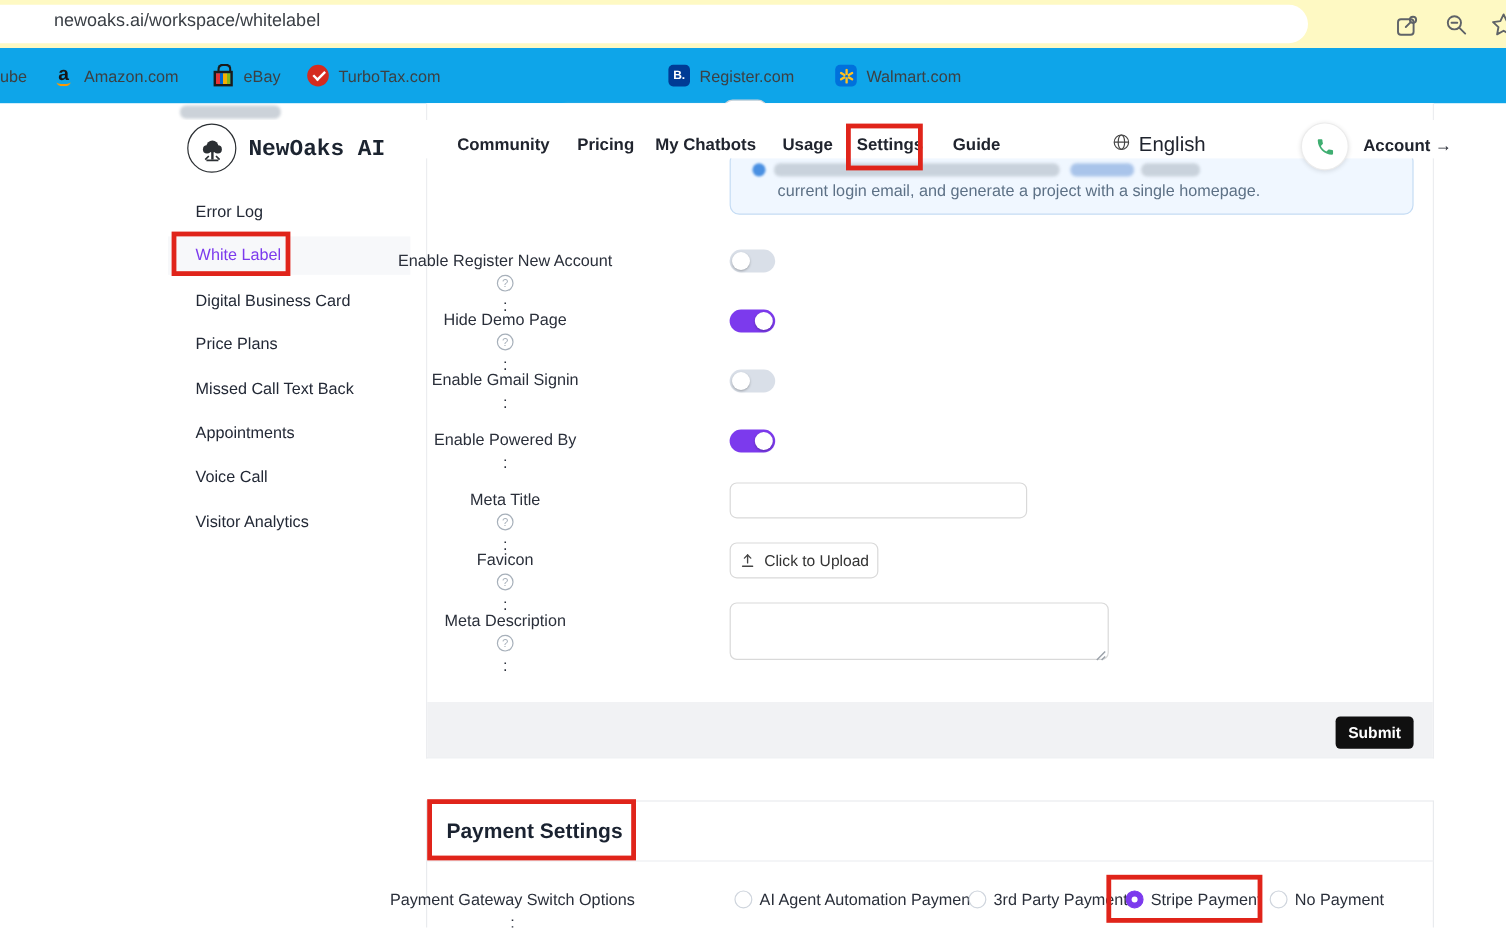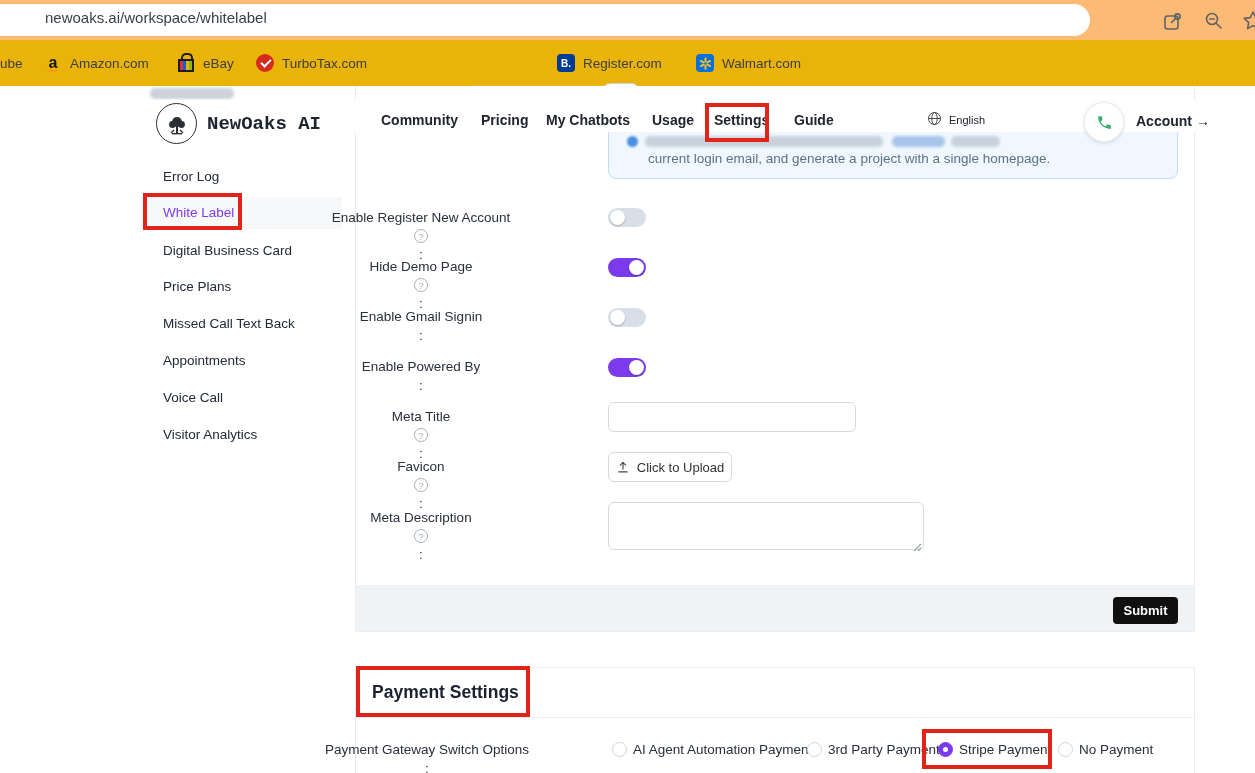--- a/index.html
+++ b/index.html
@@ -3,27 +3,27 @@
 <meta charset="utf-8">
 <style>
   :root{ --accent:#7c3aed; --ann:#e0241a; }
   *{margin:0;padding:0;box-sizing:border-box;}
   html,body{width:1255px;height:773px;}
   body{position:relative;overflow:hidden;background:#fff;
        font-family:"Liberation Sans","DejaVu Sans",sans-serif;color:#222834;}
   .abs{position:absolute;}
 
   
-  .chrome{left:0;top:0;width:1255px;height:40px;background:#fdba74;}
+  .chrome{left:0;top:0;width:1255px;height:40px;background:#fef9c3;}
   .url-pill{left:-30px;top:4px;width:1120px;height:32px;border-radius:16px;background:#fff;}
   .url-text{left:45px;top:9px;font-size:15px;color:#3a3f45;white-space:nowrap;}
   .chrome-icon{top:9px;width:24px;height:24px;color:#5f6368;}
 
   
-  .bmbar{left:0;top:40px;width:1255px;height:46px;background:#eab308;}
+  .bmbar{left:0;top:40px;width:1255px;height:46px;background:#0ea5e9;}
   .bm{top:0;height:46px;display:flex;align-items:center;gap:8px;font-size:13.5px;color:#3c4043;white-space:nowrap;}
   .fav{width:18px;height:18px;display:inline-flex;align-items:center;justify-content:center;position:relative;flex:0 0 auto;}
   .fav-amazon{font-weight:700;font-size:16px;color:#151515;line-height:1;}
   .fav-amazon .smile{position:absolute;left:3px;bottom:0;width:12px;height:7px;border-bottom:2px solid #ff9900;border-radius:50%;}
   .fav-ebay{width:16px;height:13px;margin-top:4px;border:2px solid #1b1b1b;
     background:linear-gradient(90deg,#e53238 0 25%,#0064d2 25% 50%,#f5af02 50% 75%,#86b817 75% 100%);}
   .fav-ebay::before{content:"";position:absolute;left:4px;top:-1px;width:8px;height:6px;border:2px solid #1b1b1b;border-bottom:none;border-radius:5px 5px 0 0;}
   .fav-turbotax{width:18px;height:18px;border-radius:50%;background:#d52b1e;}
   .fav-turbotax::after{content:"";position:absolute;left:5px;top:5px;width:8px;height:4px;border-left:2px solid #fff;border-bottom:2px solid #fff;transform:rotate(-45deg);}
   .fav-booking{width:18px;height:18px;border-radius:4px;background:#003b95;color:#fff;font-size:10px;font-weight:700;}
@@ -32,21 +32,21 @@
   
   .blob{border-radius:5px;background:#ccd2d9;filter:blur(1.5px);}
   .pill-cut{left:602px;top:83px;width:38px;height:17px;background:#fff;border:1.5px solid #ccd2d9;border-radius:9px;}
 
   
   .hdr-strip{left:0;top:100px;width:1255px;height:32px;background:#fff;z-index:5;}
   .brand{left:156px;top:103px;display:flex;align-items:center;gap:10px;z-index:6;font-family:Liberation Mono, monospace;}
   .logo-circle{width:41px;height:41px;border-radius:50%;border:1.6px solid #2b2f33;display:flex;align-items:center;justify-content:center;background:#fff;}
   .brand-name{font-size:19px;font-weight:600;color:#1c2430;}
   .nav-item{top:112px;font-size:14px;font-weight:600;color:#20242e;z-index:6;white-space:nowrap;}
-  .lang{left:927px;top:111px;display:flex;align-items:center;gap:7px;z-index:6;font-size:11px;color:#20242e;}
+  .lang{left:927px;top:111px;display:flex;align-items:center;gap:7px;z-index:6;font-size:17px;color:#20242e;}
   .acct-circle{left:1084px;top:102px;width:40px;height:40px;border-radius:50%;background:#fff;border:1px solid #ececec;
     box-shadow:0 1px 4px rgba(0,0,0,.12);display:flex;align-items:center;justify-content:center;z-index:6;}
   .acct-label{left:1136px;top:113px;font-size:14px;font-weight:600;color:#20242e;z-index:6;}
 
   
   .banner{left:608px;top:126px;width:570px;height:53px;background:#f0f7ff;border:1px solid #c5dcf4;border-radius:8px;z-index:1;}
   .banner-line2{left:648px;top:151px;font-size:13.5px;color:#5d7186;z-index:1;white-space:nowrap;}
   .info-dot{left:627px;top:136px;width:11px;height:11px;border-radius:50%;background:#4a90e2;filter:blur(1px);z-index:1;}
   .b-blob{top:136px;height:11px;border-radius:5px;filter:blur(1.5px);z-index:1;}
 

